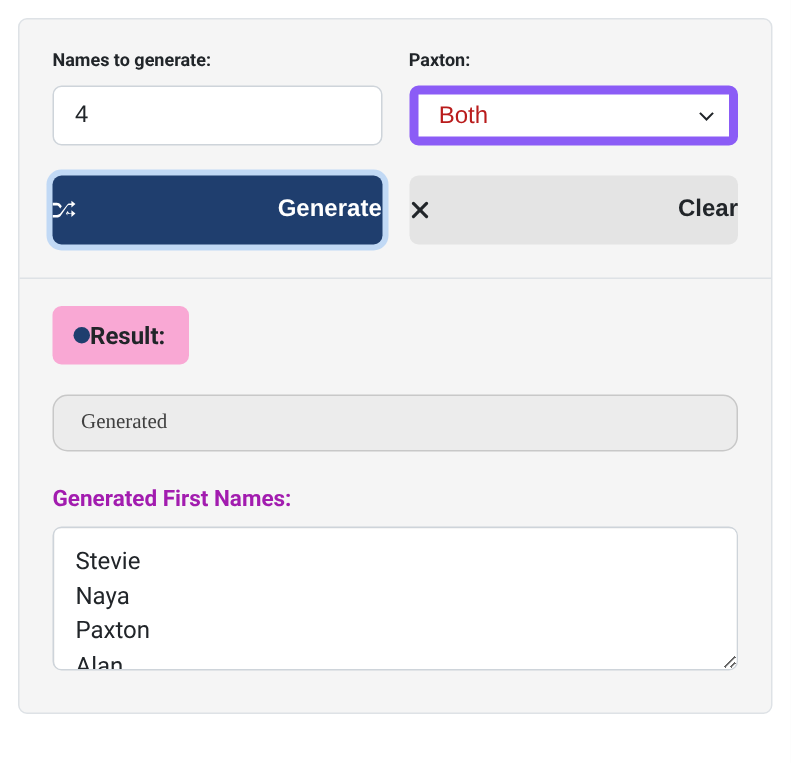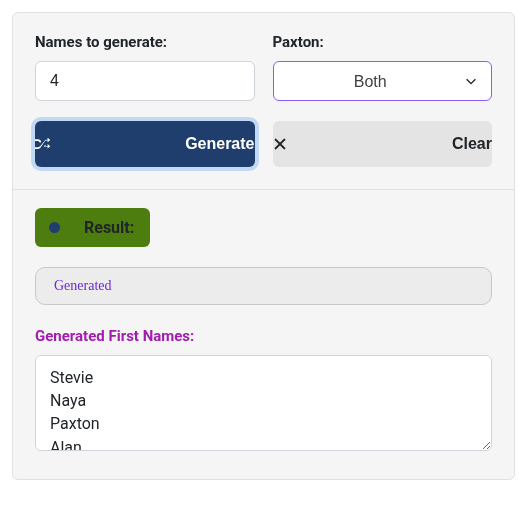--- a/index.html
+++ b/index.html
@@ -10,51 +10,50 @@
     border-radius: 6px;
     background: #f5f5f5;
     width: 503px;
   }
   .top-section {
     padding: 20px 22px 22px 22px;
   }
   .row { display: flex; gap: 18px; }
   .col { flex: 1; display: flex; flex-direction: column; }
   .field-label {
-    font-size: 15px;
+    font-size: 12px;
     font-weight: 700;
     color: #212529;
     margin-bottom: 10px;
   }
   .text-input {
     width: 100%;
     height: 40px;
     border: 1px solid #ced4da;
     border-radius: 6px;
     background: #fff;
     padding: 0 14px;
     font-size: 16px;
     color: #212529;
     outline: none;
   }
   .select-wrap { position: relative; }
   .select {
     width: 100%;
     height: 40px;
-    border: 1px solid #8b5cf6;
+    border: 6px solid #8b5cf6;
     border-radius: 6px;
     background: #fff;
     padding: 0 38px 0 14px;
     font-size: 16px;
-    color: #404040;
+    color: #b91c1c;
     appearance: none;
     -webkit-appearance: none;
     outline: none;
     cursor: pointer;
-    text-align: center;
   }
   .chevron {
     position: absolute;
     right: 14px;
     top: 50%;
     transform: translateY(-50%);
     pointer-events: none;
     color: #212529;
   }
   .btn-row { display: flex; gap: 18px; margin-top: 20px; }
@@ -78,41 +77,41 @@
   }
   .btn-secondary {
     background: #e4e4e4;
     color: #212529;
   }
   .divider { border-top: 1px solid #dee2e6; }
   .bottom-section { padding: 18px 22px 24px 22px; }
   .result-chip {
     display: inline-flex;
     align-items: center;
-    gap: 24px;
-    background: #4d7c0f;
+    gap: 0;
+    background: #f9a8d4;
     border-radius: 6px;
     padding: 10px 16px 10px 14px;
     font-size: 16px;
     font-weight: 700;
     color: #212529;
   }
   .dot {
     width: 11px; height: 11px; border-radius: 50%; background: #1f3e6e; display: inline-block;
   }
   .status-pill {
     margin-top: 20px;
     width: 100%;
     border: 1px solid #c8c8c8;
     border-radius: 10px;
     background: #ececec;
     padding: 10px 18px;
     font-size: 14px;
     font-family: Georgia, "Times New Roman", serif;
-    color: #6d28d9;
+    color: #404040;
   }
   .out-label {
     margin-top: 22px;
     font-size: 15px;
     font-weight: 700;
     color: #a21caf;
     margin-bottom: 10px;
   }
   .out-area {
     width: 100%;

